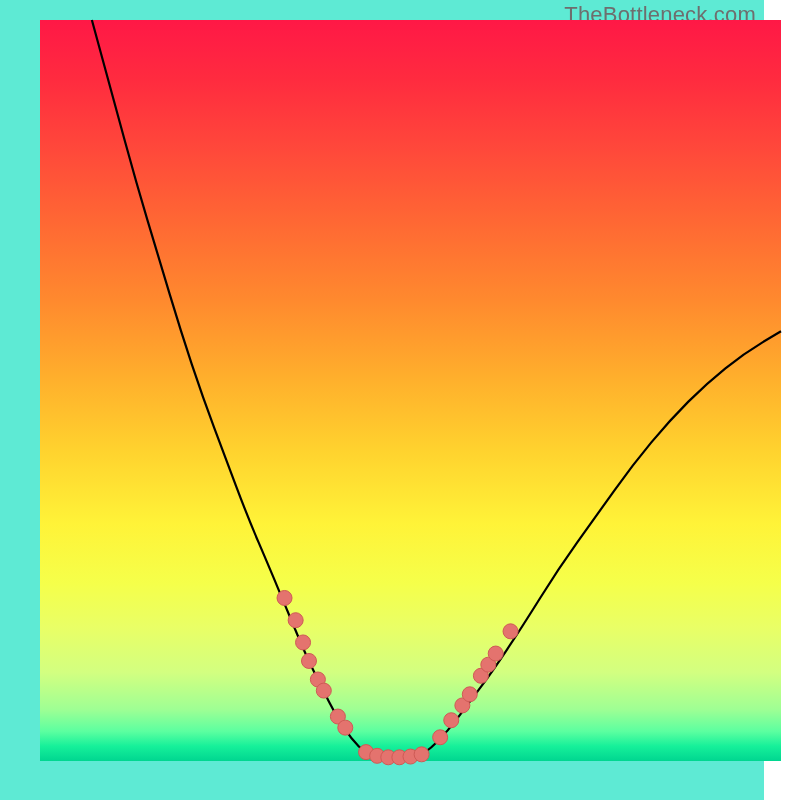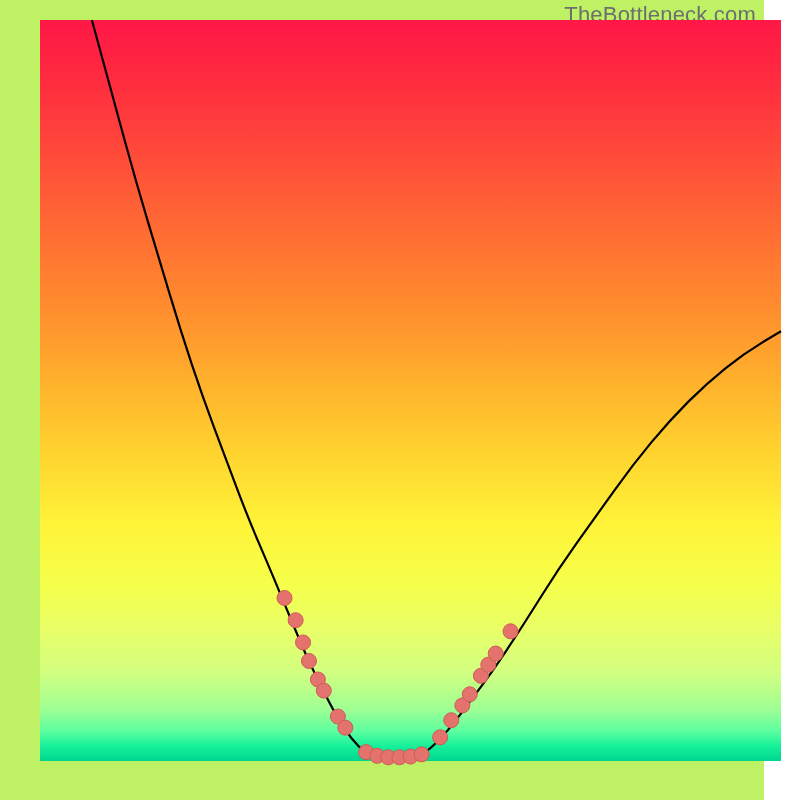--- a/index.html
+++ b/index.html
@@ -7,21 +7,21 @@
     padding: 0;
     width: 800px;
     height: 800px;
     overflow: hidden;
     font-family: Arial, Helvetica, sans-serif;
   }
   .stage {
     position: relative;
     width: 764px;
     height: 800px;
-    background: #bef264;
+    background: #5eead4;
   }
   .plot-area {
     position: absolute;
     left: 40px;
     top: 20px;
     width: 741px;
     height: 741px;
     
     background: linear-gradient(
       to bottom,

